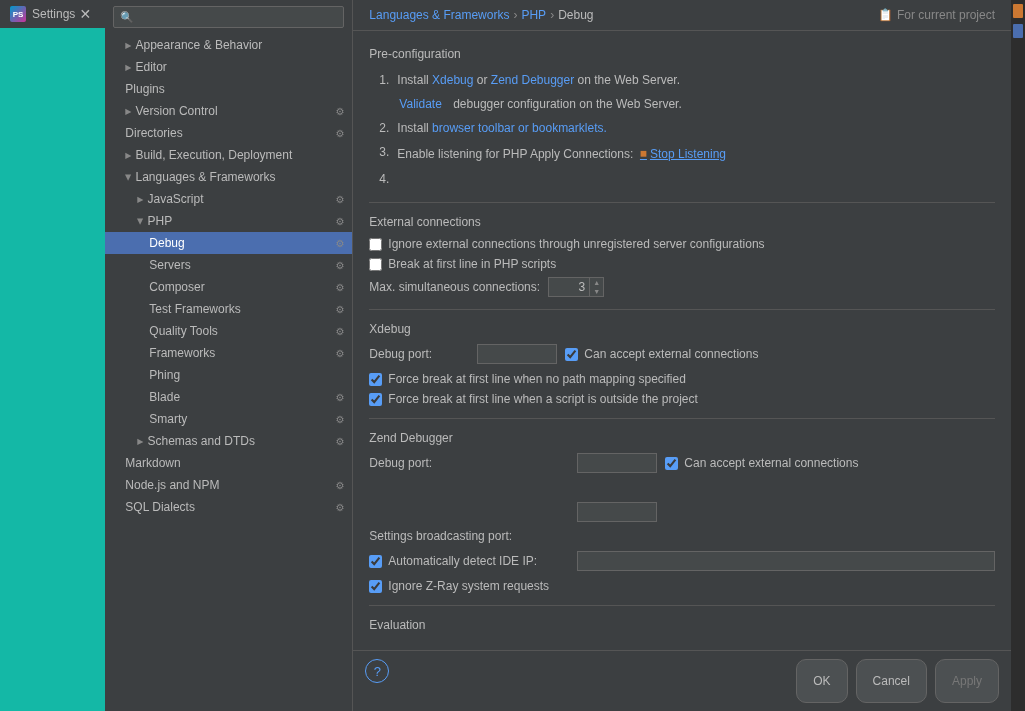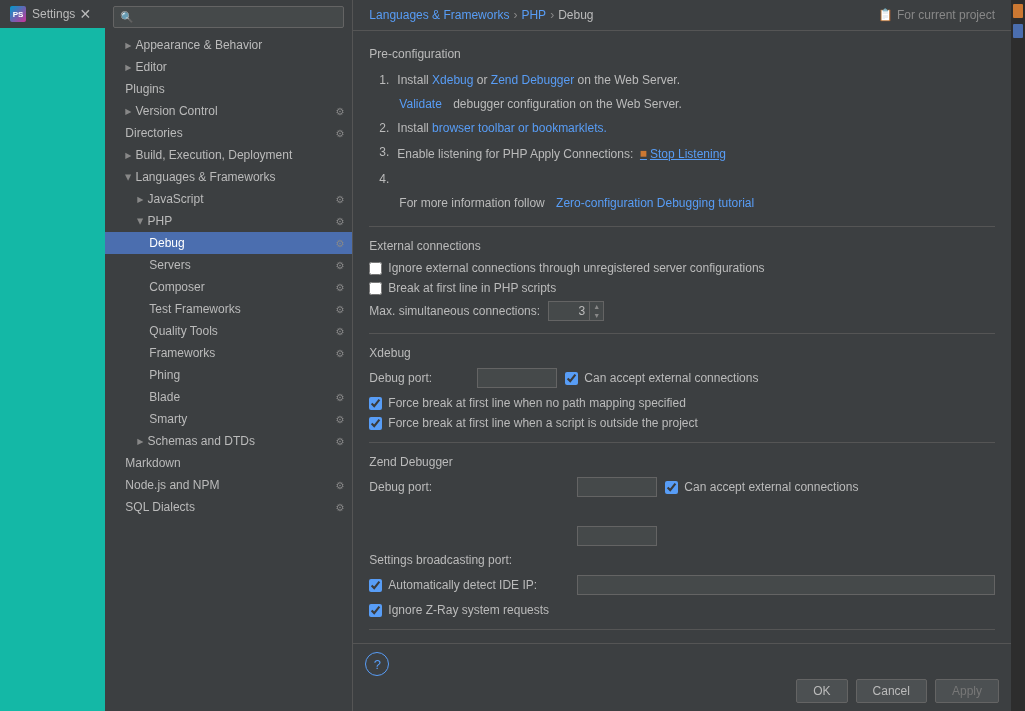--- a/index.html
+++ b/index.html
@@ -281,28 +281,27 @@
       padding: 8px 12px;
       display: flex;
       justify-content: flex-end;
       gap: 8px;
       border-top: 1px solid #555;
       background: #3c3f41;
       flex-shrink: 0;
     }
     
     .btn {
-      padding: 4px 16px;
+      padding: 14px 16px;
       border: 1px solid #646464;
       background: #4c5052;
       color: #bbbbbb;
       cursor: pointer;
       font-size: 12px;
-      border-radius: 2px;
-      margin-top: 27px;
+      border-radius: 10px;
     }
     
     .btn-ok {
       background: #4c5052;
       border: 1px solid #646464;
     }
     
     .btn-apply {
       background: #4c5052;
       color: #777;
@@ -525,23 +524,20 @@
               <span>Enable listening for PHP Apply Connections:</span>&nbsp;
               <span class="stop-listening-btn">
                 <span class="icon-stop">⏹</span>
                 <span>Stop Listening</span>
               </span>
             </span>
           </div>
           <div class="numbered-item">
             <span class="num">4.</span>
           </div>
-          <div class="numbered-item sub-indent">
-            <span>For more information follow</span>&nbsp;<span class="link-text">Zero-configuration Debugging tutorial</span>
-          </div>
         </div>
 
         <hr class="section-divider">
 
         <div class="section-header">External connections</div>
 
         <div class="checkbox-row">
           <input type="checkbox" id="ignoreExt" style="">
           <label for="ignoreExt">Ignore external connections through unregistered server configurations</label>
         </div>

